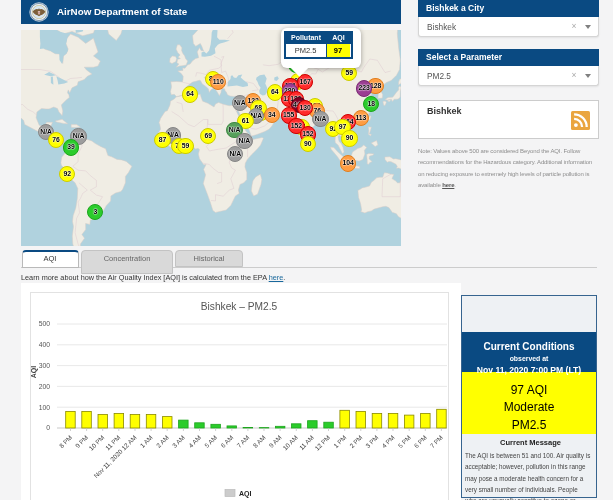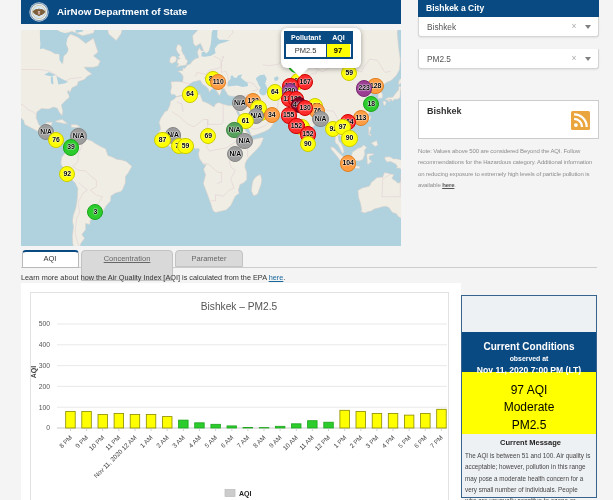--- a/index.html
+++ b/index.html
@@ -93,22 +93,22 @@
     </div>
     <div style="display:flex;height:13.5px;line-height:13.5px;font-size:7.5px;">
       <div style="width:41px;text-align:center;color:#333;background:#fff;border-right:1px solid #0a4a82;">PM2.5</div>
       <div style="width:23px;text-align:center;background:#ffff00;font-weight:bold;">97</div>
     </div>
   </div>
 </div>
 
 <div class="abs" style="left:21px;top:266.8px;width:576px;height:1px;background:#ccc;"></div>
 <div class="abs" style="left:21.5px;top:250px;width:57px;height:17px;background:#fff;border:1px solid #b9b9b9;border-top:2.5px solid #0a4a82;border-radius:4px 4px 0 0;font-size:7.5px;color:#333;text-align:center;line-height:14px;height:18px;z-index:2;">AQI</div>
-<div class="abs" style="left:81px;top:250px;width:92px;height:31px;background:#d9d9d9;border:1px solid #c3c3c3;border-radius:4px 4px 0 0;font-size:7.5px;color:#666;text-align:center;line-height:15px;text-decoration:underline;">Concentration</div>
-<div class="abs" style="left:175px;top:250px;width:68px;height:17px;background:#d9d9d9;border:1px solid #c3c3c3;border-radius:4px 4px 0 0;font-size:7.5px;color:#666;text-align:center;line-height:15px;">Parameter</div>
+<div class="abs" style="left:81px;top:250px;width:92px;height:24px;background:#d9d9d9;border:1px solid #c3c3c3;border-radius:4px 4px 0 0;font-size:7.5px;color:#666;text-align:center;line-height:15px;">Concentration</div>
+<div class="abs" style="left:175px;top:250px;width:68px;height:17px;background:#d9d9d9;border:1px solid #c3c3c3;border-radius:4px 4px 0 0;font-size:7.5px;color:#666;text-align:center;line-height:15px;">Historical</div>
 
 <div class="abs" style="left:21px;top:272.5px;font-size:7.3px;color:#333;">Learn more about how the Air Quality Index [AQI] is calculated from the EPA <a style="color:#19689c;text-decoration:underline;">here</a>.</div>
 
 <div class="abs" style="left:21px;top:283px;width:440px;height:217px;background:#fff;"></div>
 <div class="abs" style="left:30px;top:292px;width:419px;height:210px;background:#fff;border:1px solid #e2e2e2;">
 <svg width="419" height="209" style="font-family:'Liberation Sans',sans-serif">
       <text x="208" y="16.8" text-anchor="middle" font-size="10.2" fill="#555">Bishkek – PM2.5</text>
       <line x1="26" y1="135.0" x2="416" y2="135.0" stroke="#bbb" stroke-width="0.8"></line>
       <text x="19" y="137.3" text-anchor="end" font-size="6.8" fill="#555">0</text>
       <line x1="26" y1="114.2" x2="416" y2="114.2" stroke="#e2e2e2" stroke-width="0.8"></line>
@@ -215,20 +215,21 @@
 <div class="abs" style="left:418px;top:0;width:180.5px;">
   <div class="bluebar" style="height:17px;line-height:17px;font-size:8.5px;padding-left:8px;">Bishkek a City</div>
   <div style="height:20px;background:#fff;border:1px solid #d5d5d5;border-top:none;border-radius:0 0 3px 3px;position:relative;box-shadow:0 1px 2px rgba(0,0,0,0.08);">
     <span style="font-size:8.3px;color:#555;position:absolute;left:8px;top:4.5px;">Bishkek</span>
     <span style="position:absolute;right:21px;top:3.5px;color:#aaa;font-size:8.5px;">×</span>
     <span style="position:absolute;right:7px;top:8px;width:0;height:0;border-left:3.2px solid transparent;border-right:3.2px solid transparent;border-top:4px solid #808080;"></span>
   </div>
 </div>
 
 <div class="abs" style="left:418px;top:49px;width:180.5px;">
+  <div class="bluebar" style="height:17px;line-height:17px;font-size:8.5px;padding-left:8px;">Select a Parameter</div>
   <div style="height:20px;background:#fff;border:1px solid #d5d5d5;border-top:none;border-radius:0 0 3px 3px;position:relative;box-shadow:0 1px 2px rgba(0,0,0,0.08);">
     <span style="font-size:8.3px;color:#555;position:absolute;left:8px;top:4.5px;">PM2.5</span>
     <span style="position:absolute;right:21px;top:3.5px;color:#aaa;font-size:8.5px;">×</span>
     <span style="position:absolute;right:7px;top:8px;width:0;height:0;border-left:3.2px solid transparent;border-right:3.2px solid transparent;border-top:4px solid #808080;"></span>
   </div>
 </div>
 
 <div class="abs" style="left:418px;top:100px;width:181px;height:38.5px;background:#fff;border:1px solid #ccc;">
   <span style="position:absolute;left:8px;top:5px;font-size:9px;font-weight:bold;color:#333;">Bishkek</span>
   <span style="position:absolute;right:8px;bottom:4px;"><svg width="19" height="19" viewBox="0 0 19 19">

